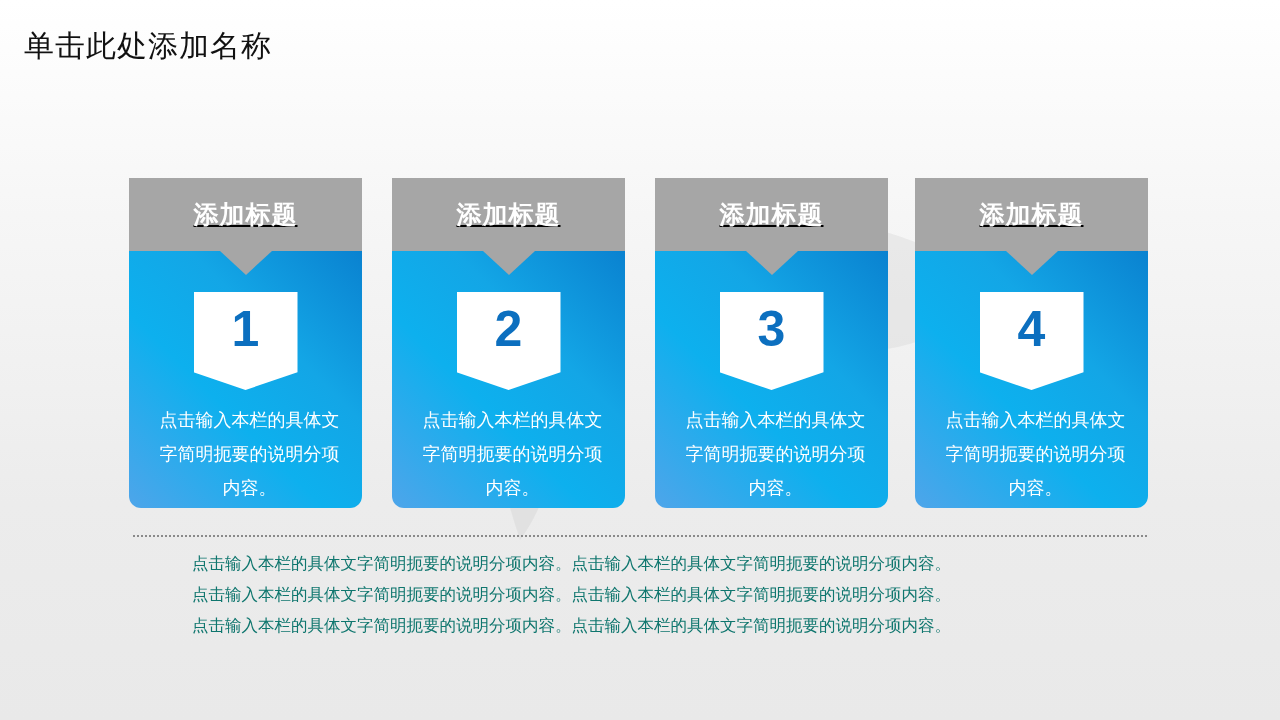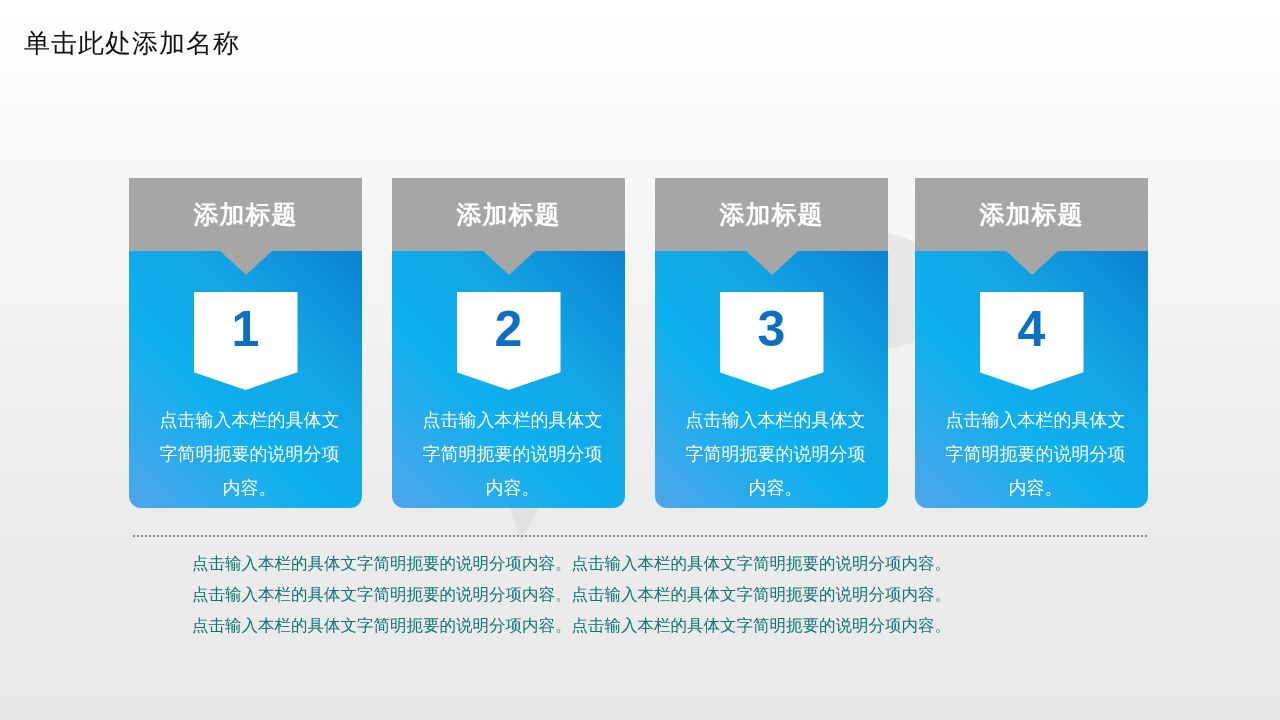--- a/index.html
+++ b/index.html
@@ -6,25 +6,25 @@
   body {
     width:1280px; height:720px; overflow:hidden; position:relative;
     background: linear-gradient(180deg, #ffffff 0%, #f6f6f6 30%, #ececec 70%, #e9e9e9 100%);
     font-family: "DejaVu Sans", "Liberation Sans", sans-serif;
   }
   .map-bg {
     position:absolute; left:360px; top:180px; width:700px; height:380px;
     opacity:0.35;
   }
   .slide-title {
-    position:absolute; left:24px; top:26px; font-size:26px; color:#111; letter-spacing:1px;
+    position:absolute; left:24px; top:26px; font-size:30px; color:#111; letter-spacing:1px;
   }
   .card {
     position:absolute; top:178px; width:233px; height:330px;
-    border-radius:0 0 12px 12px; overflow:hidden;
+    border-radius:0 0 12px 12px; overflow:hidden;text-decoration:underline;
   }
   .card-head {
     height:73px; background:#a6a6a6; color:#fff; font-weight:bold; font-size:25px;
     display:flex; align-items:center; justify-content:center; letter-spacing:1px;
   }
   .card-body {
     position:relative; height:257px;
     background: linear-gradient(225deg, #0a82d0 0%, #13a6e6 35%, #0db0ee 60%, #4ea5ea 100%);
   }
   .pointer {

